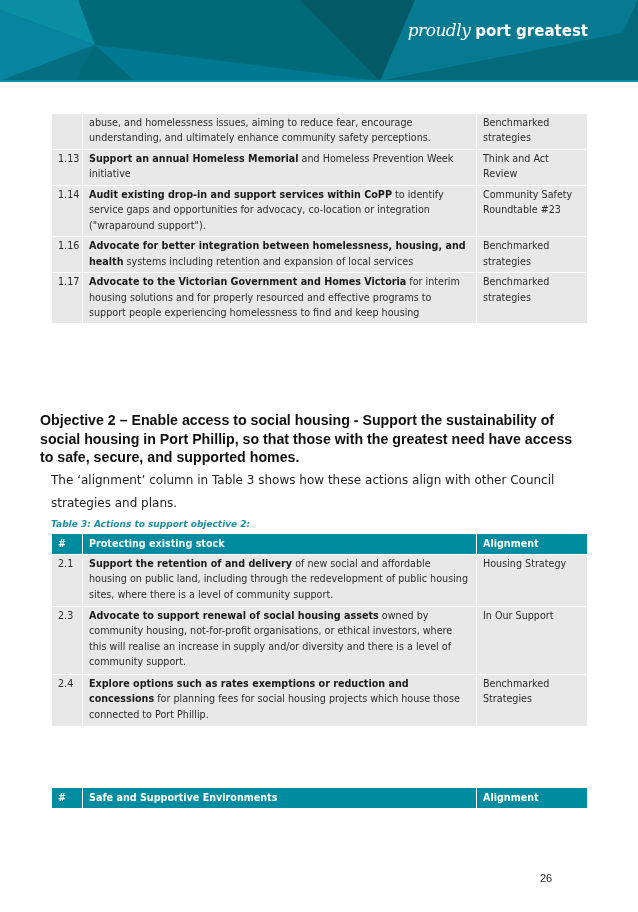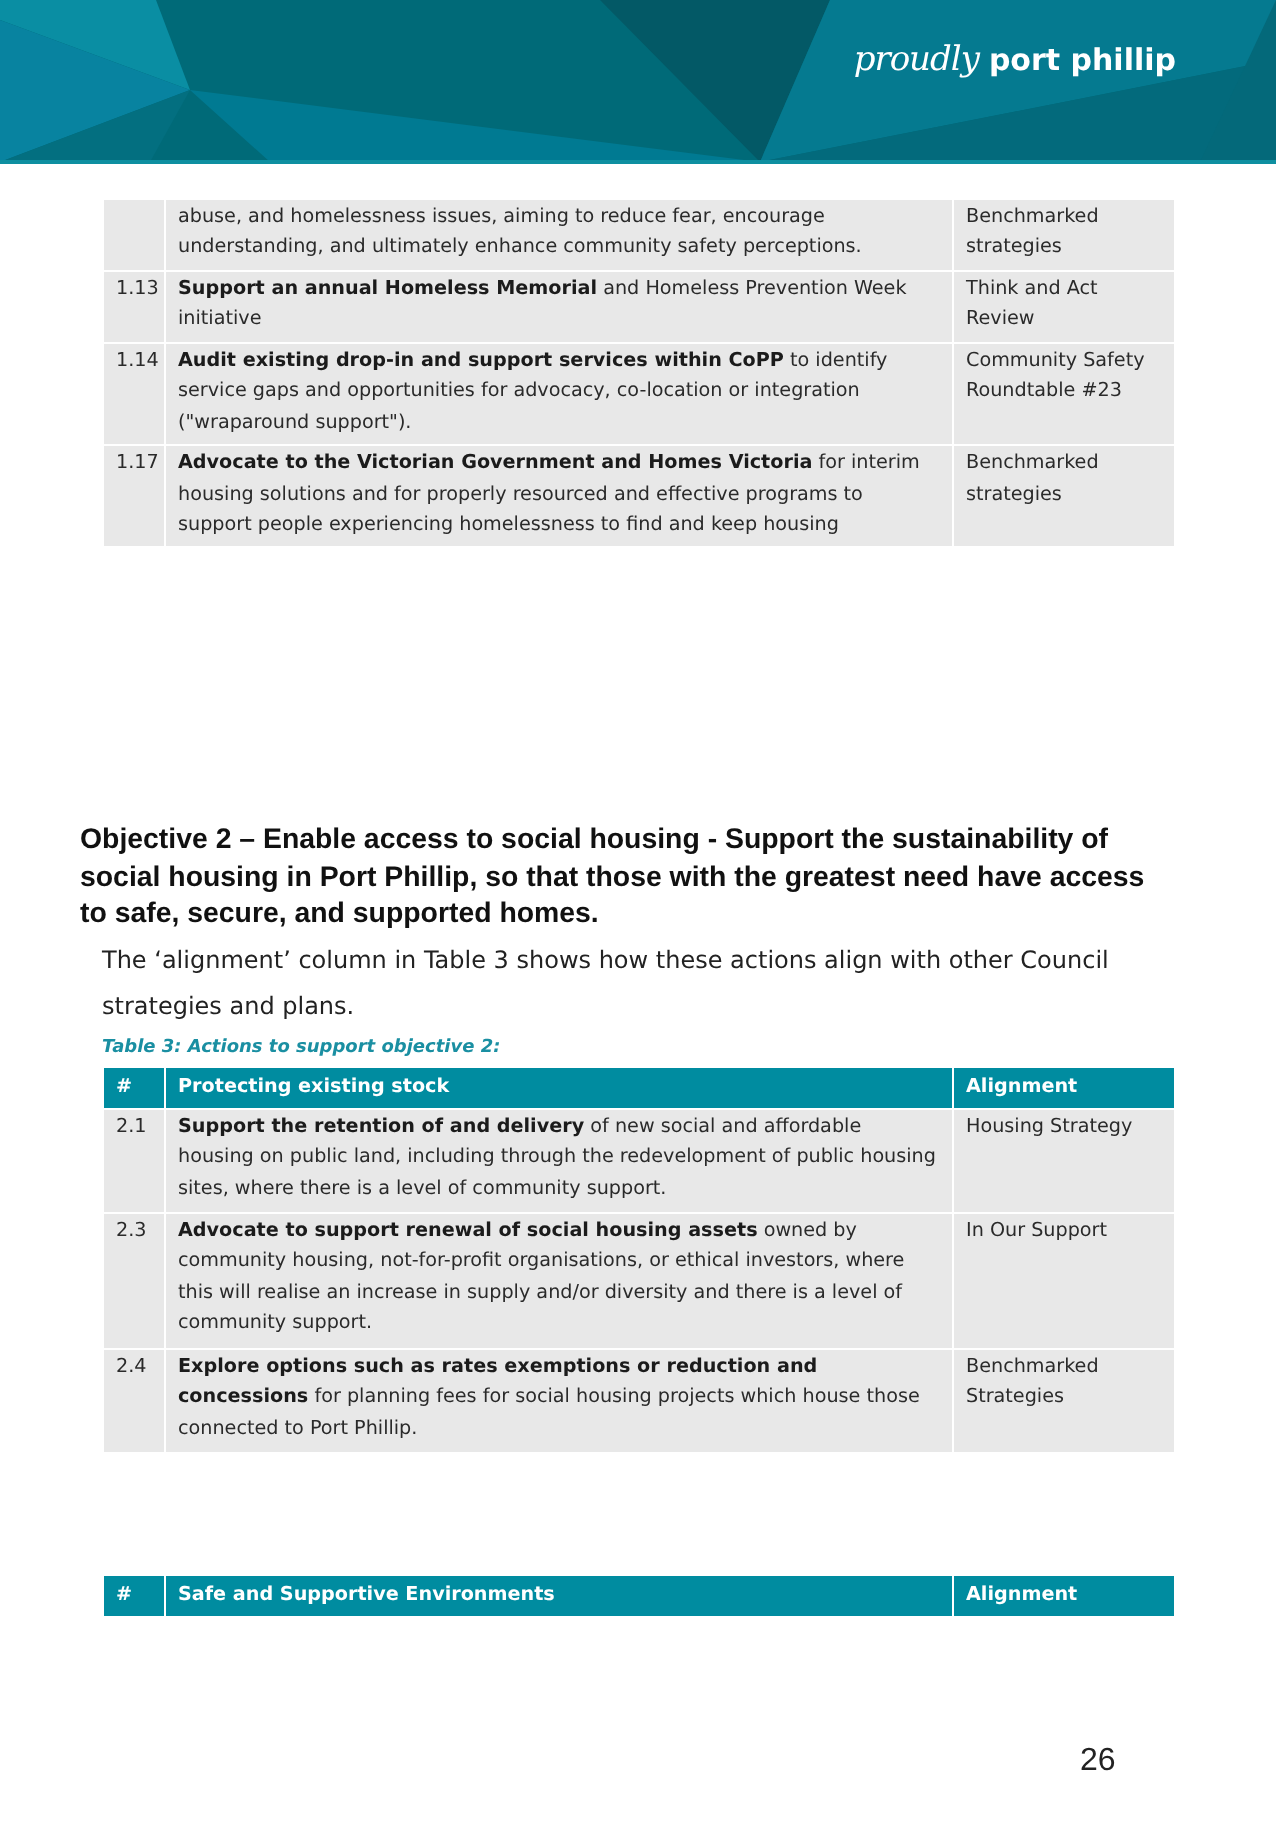--- a/index.html
+++ b/index.html
@@ -17,64 +17,69 @@
         font-size:9.6px; line-height:15.4px; padding:1px 6px 3px 6px; color:#2a2a2a; text-align:left; }
   table.tbl th { background:#008ca0; color:#fff; font-weight:bold; font-size:9.6px; line-height:15px; padding:2px 6px 3px 6px; }
   td.num { font-size:9.4px; }
   td b { font-weight:bold; color:#1b1b1b; }
   col.c1 { width:31px; } col.c3 { width:111px; }
 
   .objective { position:absolute; left:40px; top:411px; width:540px; font-family:"Liberation Sans", sans-serif;
         font-weight:bold; font-size:14.2px; line-height:18.5px; color:#111; }
   .intro { position:absolute; left:51px; top:469px; width:545px; font-size:12px; line-height:23px; color:#222; }
   .caption { position:absolute; left:51px; top:519px; font-size:9px; font-style:italic; color:#1a8fa2;font-weight:bold; }
-  .pagenum { position:absolute; left:540px; top:872px; font-family:"Liberation Sans", sans-serif; font-size:16px; color:#222; }
+  .pagenum { position:absolute; left:540px; top:872px; font-family:"Liberation Sans", sans-serif; font-size:11px; color:#222; }
 </style>
 </head>
 <body>
 
 <div class="banner">
   <svg width="638" height="81" viewBox="0 0 638 81">
     <rect x="0" y="0" width="638" height="81" fill="#006a78"></rect>
     <polygon points="0,0 78,0 95,45 0,10" fill="#0a8ea3"></polygon>
     <polygon points="0,10 95,45 0,81" fill="#0883a0"></polygon>
     <polygon points="0,81 95,45 75,81" fill="#036f80"></polygon>
     <polygon points="95,45 135,81 380,81" fill="#007a92"></polygon>
     <polygon points="300,0 415,0 380,81" fill="#035966"></polygon>
     <polygon points="415,0 638,0 638,30 380,81" fill="#057a90"></polygon>
     <polygon points="380,81 638,30 638,81" fill="#036a7c"></polygon>
     <polygon points="600,81 638,0 638,81" fill="#04697a"></polygon>
   </svg>
   <div class="logo">
-    <span class="script">proudly</span><span class="brand">port phillip</span>
+    <span class="script">proudly</span><span class="brand">port greatest</span>
   </div>
 </div>
 <div class="banner-line"></div>
 
-<table class="tbl" style="top:99px;">
+<table class="tbl" style="top:113px;">
   <colgroup>
       <col class="c1">
       <col class="c2">
       <col class="c3">
     </colgroup>
   <tbody>
     <tr style="height:36px">
       <td class="num"></td>
       <td><b></b><span>abuse, and homelessness issues, aiming to reduce fear, encourage understanding, and ultimately enhance community safety perceptions.</span></td>
       <td>Benchmarked strategies</td>
     </tr>
     <tr style="height:36px">
       <td class="num">1.13</td>
       <td><b>Support an annual Homeless Memorial</b><span> and Homeless Prevention Week initiative</span></td>
       <td>Think and Act Review</td>
     </tr>
     <tr style="height:51px">
       <td class="num">1.14</td>
       <td><b>Audit existing drop-in and support services within CoPP</b><span> to identify service gaps and opportunities for advocacy, co-location or integration ("wraparound support").</span></td>
       <td>Community Safety Roundtable #23</td>
+    </tr>
+    <tr style="height:36px">
+      <td class="num">1.16</td>
+      <td><b>Advocate for better integration between homelessness, housing, and health</b><span> systems including retention and expansion of local services</span></td>
+      <td>Benchmarked strategies</td>
     </tr>
     <tr style="height:51px">
       <td class="num">1.17</td>
       <td><b>Advocate to the Victorian Government and Homes Victoria</b><span> for interim housing solutions and for properly resourced and effective programs to support people experiencing homelessness to find and keep housing</span></td>
       <td>Benchmarked strategies</td>
     </tr>
   </tbody>
 </table>
 
 <div class="objective">Objective 2 – Enable access to social housing - Support the sustainability of social housing in Port Phillip, so that those with the greatest need have access to safe, secure, and supported homes.</div>

